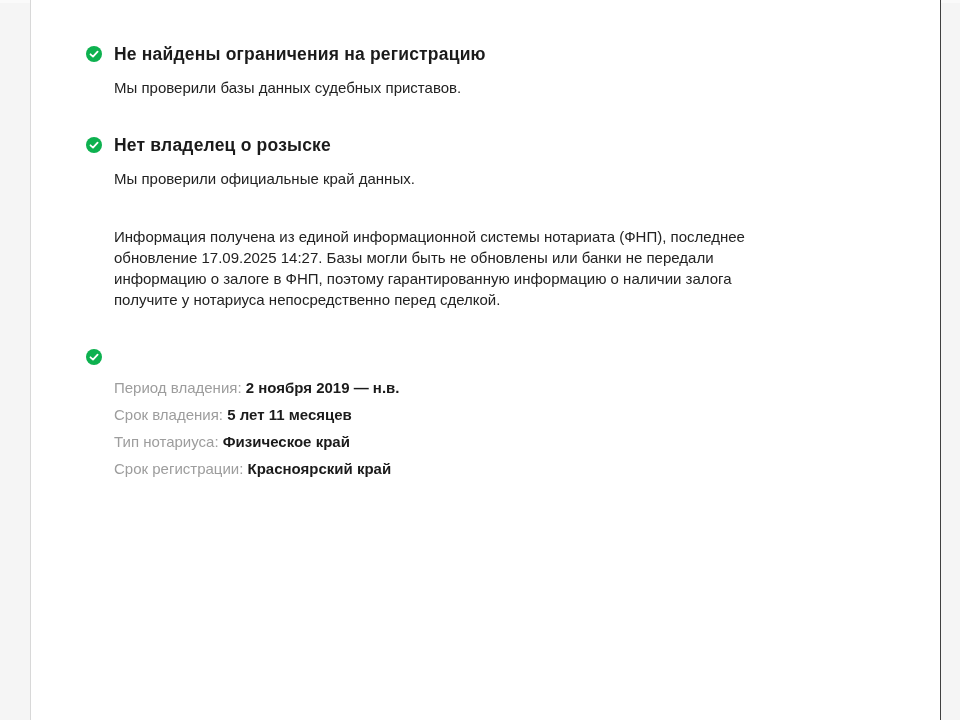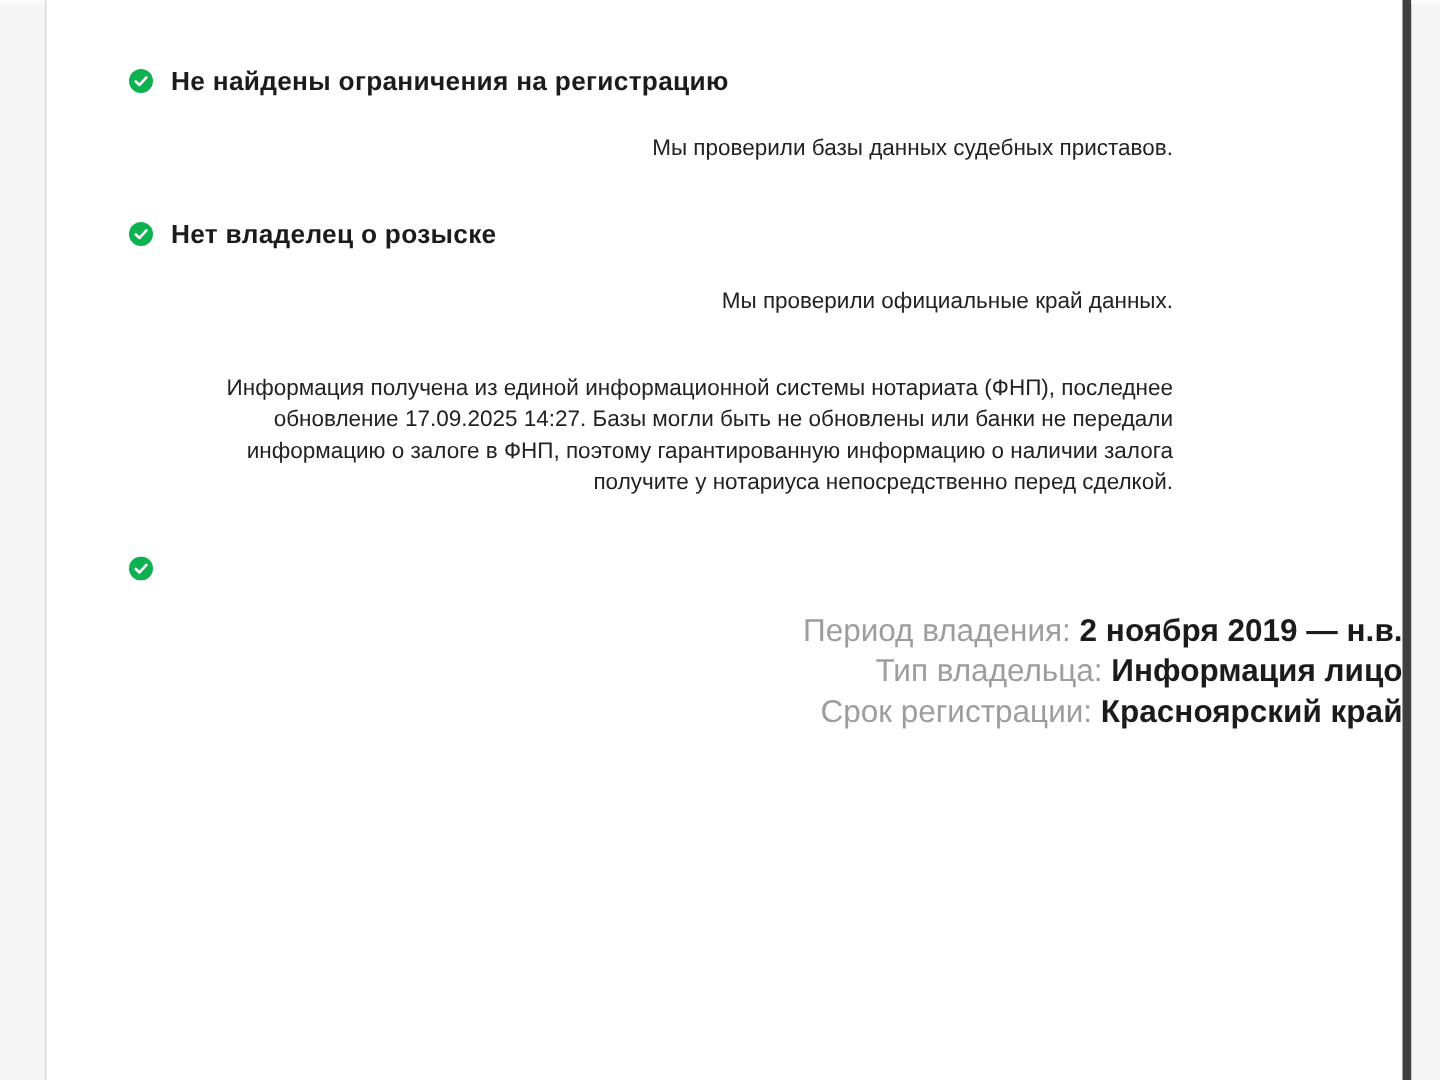--- a/index.html
+++ b/index.html
@@ -18,24 +18,23 @@
     background: #f5f5f5;
     height: 100%;
     flex: 0 0 auto;
   }
   .gutter.left  { width: 30px; border-top: 3px solid #fafafa; }
   .gutter.right { width: 19px; border-top: 3px solid #fafafa; }
   .card {
     flex: 1 1 auto;
     background: #ffffff;
     border-left: 1px solid #d8d8d8;
-    border-right: 6px solid #404040;
+    border-right: 1px solid #404040;
     height: 100%;
     padding: 44px 0 12px 55px;
-    text-align: right;
   }
   .section { margin-bottom: 37px; }
   .section-head {
     display: flex;
     align-items: flex-start;
   }
   .check {
     flex: 0 0 auto;
     width: 16px; height: 16px;
     margin-top: 2px;
@@ -43,30 +42,30 @@
   }
   .check svg { display: block; }
   .section-title {
     margin-left: 12px;
     font-size: 17.5px;
     line-height: 20px;
     font-weight: bold;
     color: #1b1b1b;
     letter-spacing: 0.2px;
   }
-  .section-body { margin-left: 28px; margin-top: 24px; }
+  .section-body { margin-left: 28px; margin-top: 13px; }
   .section-desc {
     font-size: 15px;
     line-height: 21px;
     color: #222222;
     max-width: 668px;
   }
   .details { margin-top: 2px; }
   .detail-row {
-    font-size: 21px;
+    font-size: 15px;
     line-height: 19px;
     margin-bottom: 8px;
   }
   .detail-row:last-child { margin-bottom: 0; }
   .detail-label { color: #9d9d9d; }
   .detail-value { color: #1b1b1b; font-weight: bold; }
 </style>
 </head>
 <body>
 
@@ -123,24 +122,28 @@
       </span>
     </div>
     <div class="section-body">
 
       <div class="details">
   <div class="detail-row">
     <span class="detail-label">Период владения: </span>
     <span class="detail-value">2 ноября 2019 — н.в.</span>
   </div>
 
+  <div class="detail-row">
+    <span class="detail-label">Срок владения: </span>
+    <span class="detail-value">5 лет 11 месяцев</span>
+  </div>
 
   <div class="detail-row">
-    <span class="detail-label">Тип владельца: </span>
-    <span class="detail-value">Информация лицо</span>
+    <span class="detail-label">Тип нотариуса: </span>
+    <span class="detail-value">Физическое край</span>
   </div>
 
   <div class="detail-row">
     <span class="detail-label">Срок регистрации: </span>
     <span class="detail-value">Красноярский край</span>
   </div>
 </div>
     </div>
   </section>
 </div>

